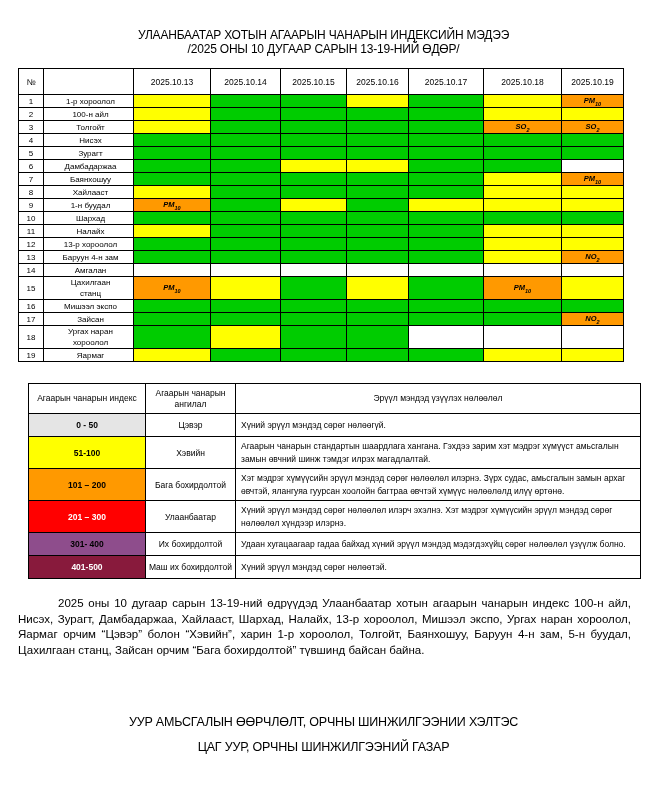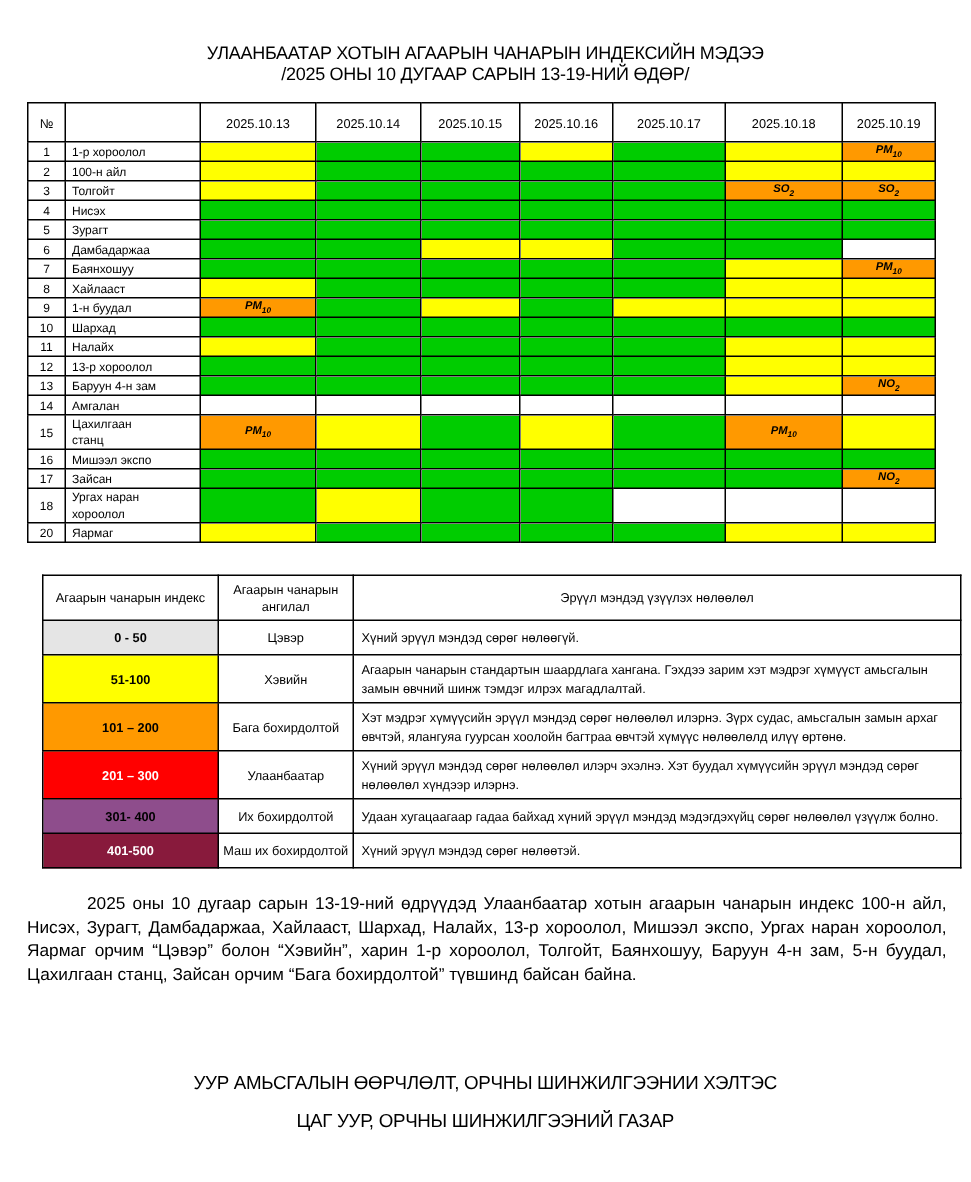--- a/index.html
+++ b/index.html
@@ -14,21 +14,21 @@
   .title-line { font-size: 12px; line-height: 14px; letter-spacing: -0.2px; }
 
   table { border-collapse: collapse; table-layout: fixed; }
 
   
   .aqi-table { margin: 12px 0 0 18px; width: 605px; }
   .aqi-table th, .aqi-table td { border: 1px solid #000; overflow: hidden; }
   .aqi-table th { height: 26px; font-weight: normal; font-size: 8.5px; text-align: center; }
   .aqi-table td { height: 13px; font-size: 8px; }
   .aqi-table td.no-cell { text-align: center; }
-  .aqi-table td.name-cell { text-align: left; padding-left: 4px; white-space: pre-line; line-height: 11px; }
+  .aqi-table td.name-cell { text-align: center; padding-left: 4px; white-space: pre-line; line-height: 11px; }
   .aqi-table td.aqi-cell { text-align: center; }
   .pollutant { font-style: italic; font-weight: bold; font-size: 7.5px; }
   .pollutant sub { font-size: 5.5px; }
 
   
   .legend-table { margin: 21px 0 0 28px; width: 612px; }
   .legend-table th, .legend-table td { border: 1px solid #000; font-size: 8.5px; }
   .legend-table th { font-weight: normal; text-align: center; height: 30px; line-height: 11px; padding: 2px; }
   .legend-table td.range-cell { text-align: center; font-weight: bold; padding: 6px 2px; }
   .legend-table td.cat-cell { text-align: center; padding: 2px; }
@@ -270,21 +270,21 @@
 хороолол</td>
         <td class="aqi-cell" style="background-color: rgb(0, 204, 0);"></td>
         <td class="aqi-cell" style="background-color: rgb(255, 255, 0);"></td>
         <td class="aqi-cell" style="background-color: rgb(0, 204, 0);"></td>
         <td class="aqi-cell" style="background-color: rgb(0, 204, 0);"></td>
         <td class="aqi-cell" style="background-color: rgb(255, 255, 255);"></td>
         <td class="aqi-cell" style="background-color: rgb(255, 255, 255);"></td>
         <td class="aqi-cell" style="background-color: rgb(255, 255, 255);"></td>
       </tr>
       <tr>
-        <td class="no-cell">20</td>
+        <td class="no-cell">19</td>
         <td class="name-cell">Яармаг</td>
         <td class="aqi-cell" style="background-color: rgb(255, 255, 0);"></td>
         <td class="aqi-cell" style="background-color: rgb(0, 204, 0);"></td>
         <td class="aqi-cell" style="background-color: rgb(0, 204, 0);"></td>
         <td class="aqi-cell" style="background-color: rgb(0, 204, 0);"></td>
         <td class="aqi-cell" style="background-color: rgb(0, 204, 0);"></td>
         <td class="aqi-cell" style="background-color: rgb(255, 255, 0);"></td>
         <td class="aqi-cell" style="background-color: rgb(255, 255, 0);"></td>
       </tr>
     </tbody>
@@ -315,21 +315,21 @@
         <td class="effect-cell">Агаарын чанарын стандартын шаардлага хангана. Гэхдээ зарим хэт мэдрэг хүмүүст  амьсгалын замын өвчний шинж тэмдэг илрэх магадлалтай.</td>
       </tr>
       <tr>
         <td class="range-cell" style="background-color: rgb(255, 153, 0); color: rgb(0, 0, 0);">101 – 200</td>
         <td class="cat-cell">Бага бохирдолтой</td>
         <td class="effect-cell">Хэт мэдрэг хүмүүсийн эрүүл мэндэд  сөрөг нөлөөлөл илэрнэ. Зүрх судас, амьсгалын замын архаг өвчтэй, ялангуяа гуурсан хоолойн багтраа өвчтэй хүмүүс нөлөөлөлд илүү өртөнө.</td>
       </tr>
       <tr>
         <td class="range-cell" style="background-color: rgb(255, 0, 0); color: rgb(255, 255, 255);">201 – 300</td>
         <td class="cat-cell">Улаанбаатар</td>
-        <td class="effect-cell">Хүний эрүүл мэндэд сөрөг нөлөөлөл илэрч эхэлнэ. Хэт буудал хүмүүсийн эрүүл мэндэд сөрөг нөлөөлөл хүндээр илэрнэ.</td>
+        <td class="effect-cell">Хүний эрүүл мэндэд сөрөг нөлөөлөл илэрч эхэлнэ. Хэт мэдрэг хүмүүсийн эрүүл мэндэд сөрөг нөлөөлөл хүндээр илэрнэ.</td>
       </tr>
       <tr>
         <td class="range-cell" style="background-color: rgb(142, 77, 140); color: rgb(0, 0, 0);">301- 400</td>
         <td class="cat-cell">Их бохирдолтой</td>
         <td class="effect-cell">Удаан хугацаагаар гадаа байхад хүний эрүүл мэндэд мэдэгдэхүйц сөрөг нөлөөлөл үзүүлж болно.</td>
       </tr>
       <tr>
         <td class="range-cell" style="background-color: rgb(136, 26, 60); color: rgb(255, 255, 255);">401-500</td>
         <td class="cat-cell">Маш их бохирдолтой</td>
         <td class="effect-cell">Хүний эрүүл мэндэд сөрөг нөлөөтэй.</td>

